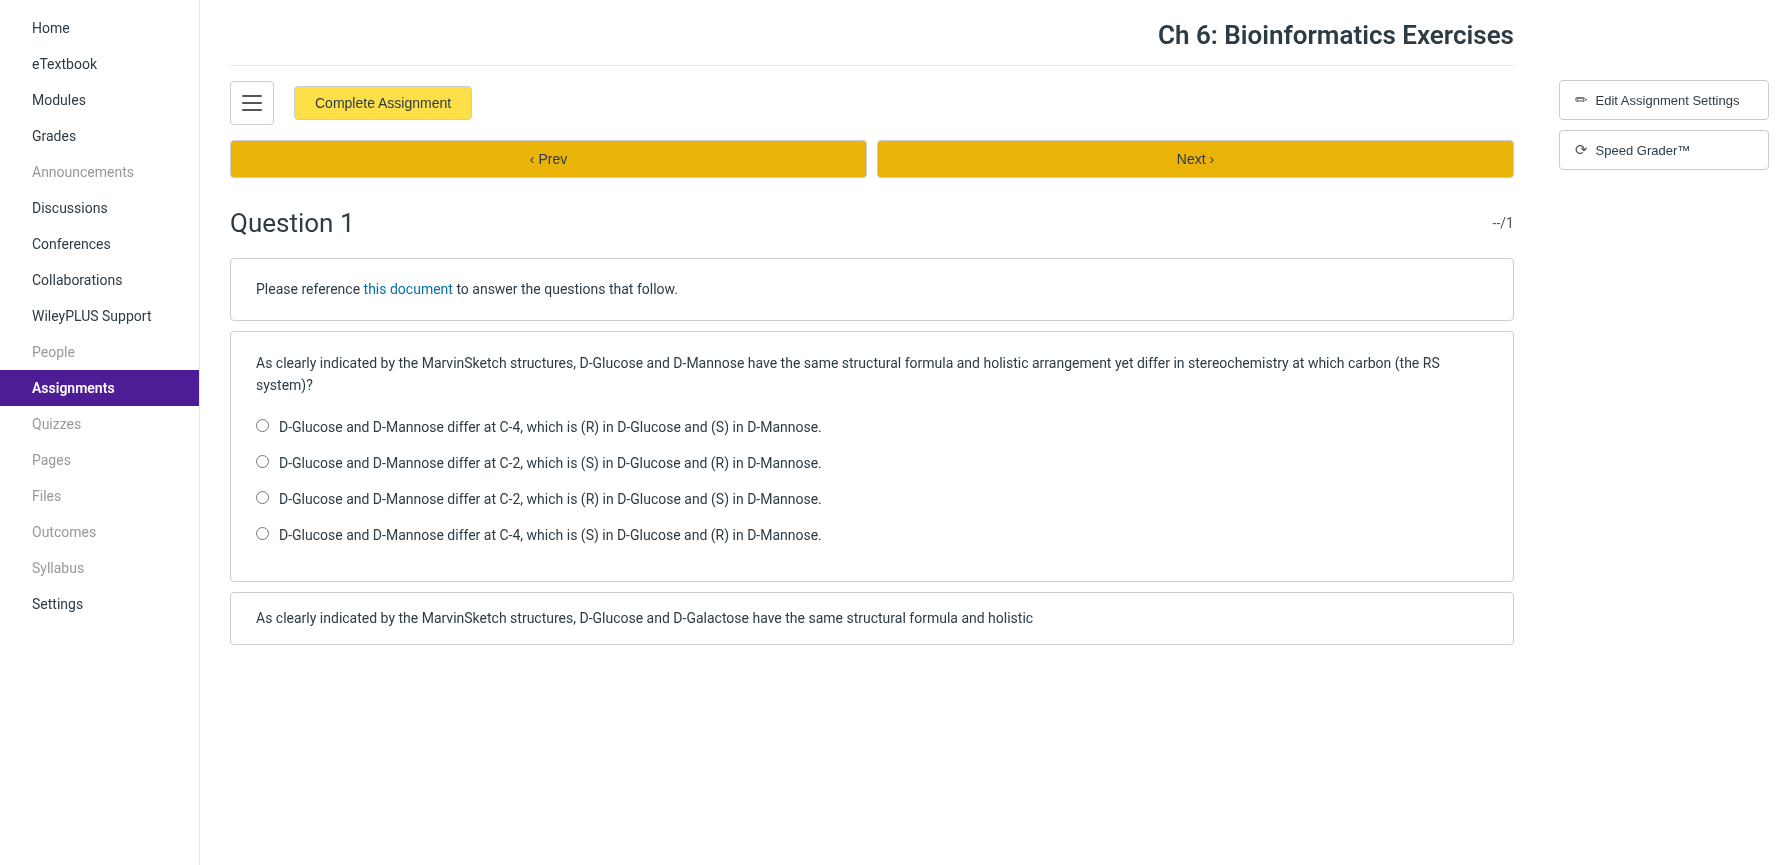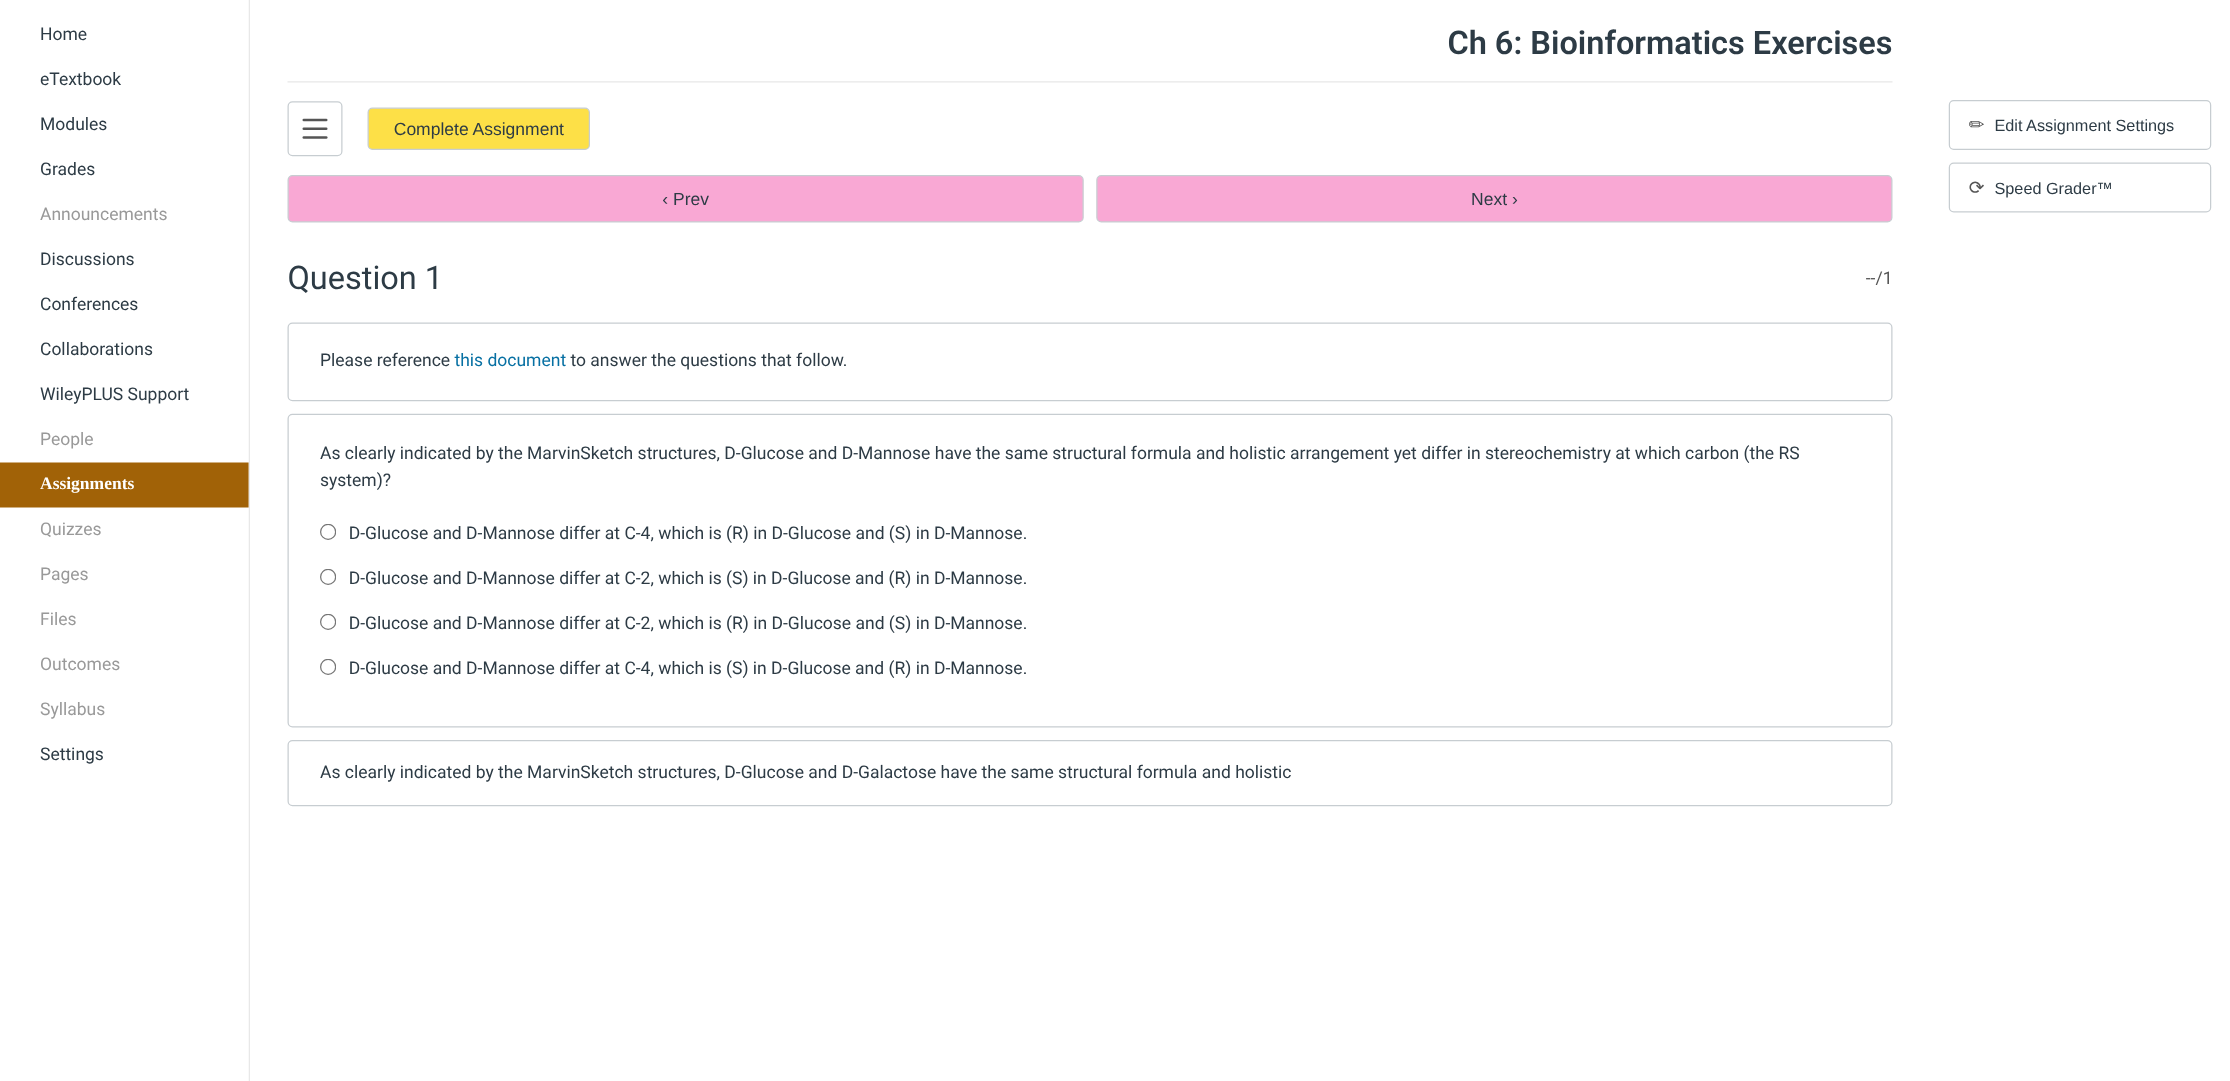--- a/index.html
+++ b/index.html
@@ -17,24 +17,23 @@
     }
     .sidebar-item {
       display: block;
       padding: 10px 32px;
       font-size: 14px;
       color: #2d3b45;
       cursor: pointer;
       text-decoration: none;
     }
     .sidebar-item.active {
-      background: #a16207;
+      background: #4c1d95;
       color: #fff;
       font-weight: 600;
-      font-family: Liberation Serif, serif;
     }
     .sidebar-item.disabled {
       color: #999;
       cursor: default;
     }
 
     
     .main-content {
       flex: 1;
       overflow-y: auto;
@@ -91,21 +90,21 @@
     
     .nav-row {
       display: flex;
       gap: 10px;
       margin-bottom: 30px;
     }
     .nav-btn {
       flex: 1;
       padding: 10px 20px;
       border: 1px solid #c7cdd1;
-      background: #f9a8d4;
+      background: #eab308;
       border-radius: 4px;
       font-size: 14px;
       cursor: pointer;
       color: #2d3b45;
       text-align: center;
     }
 
     
     .question-header {
       display: flex;

